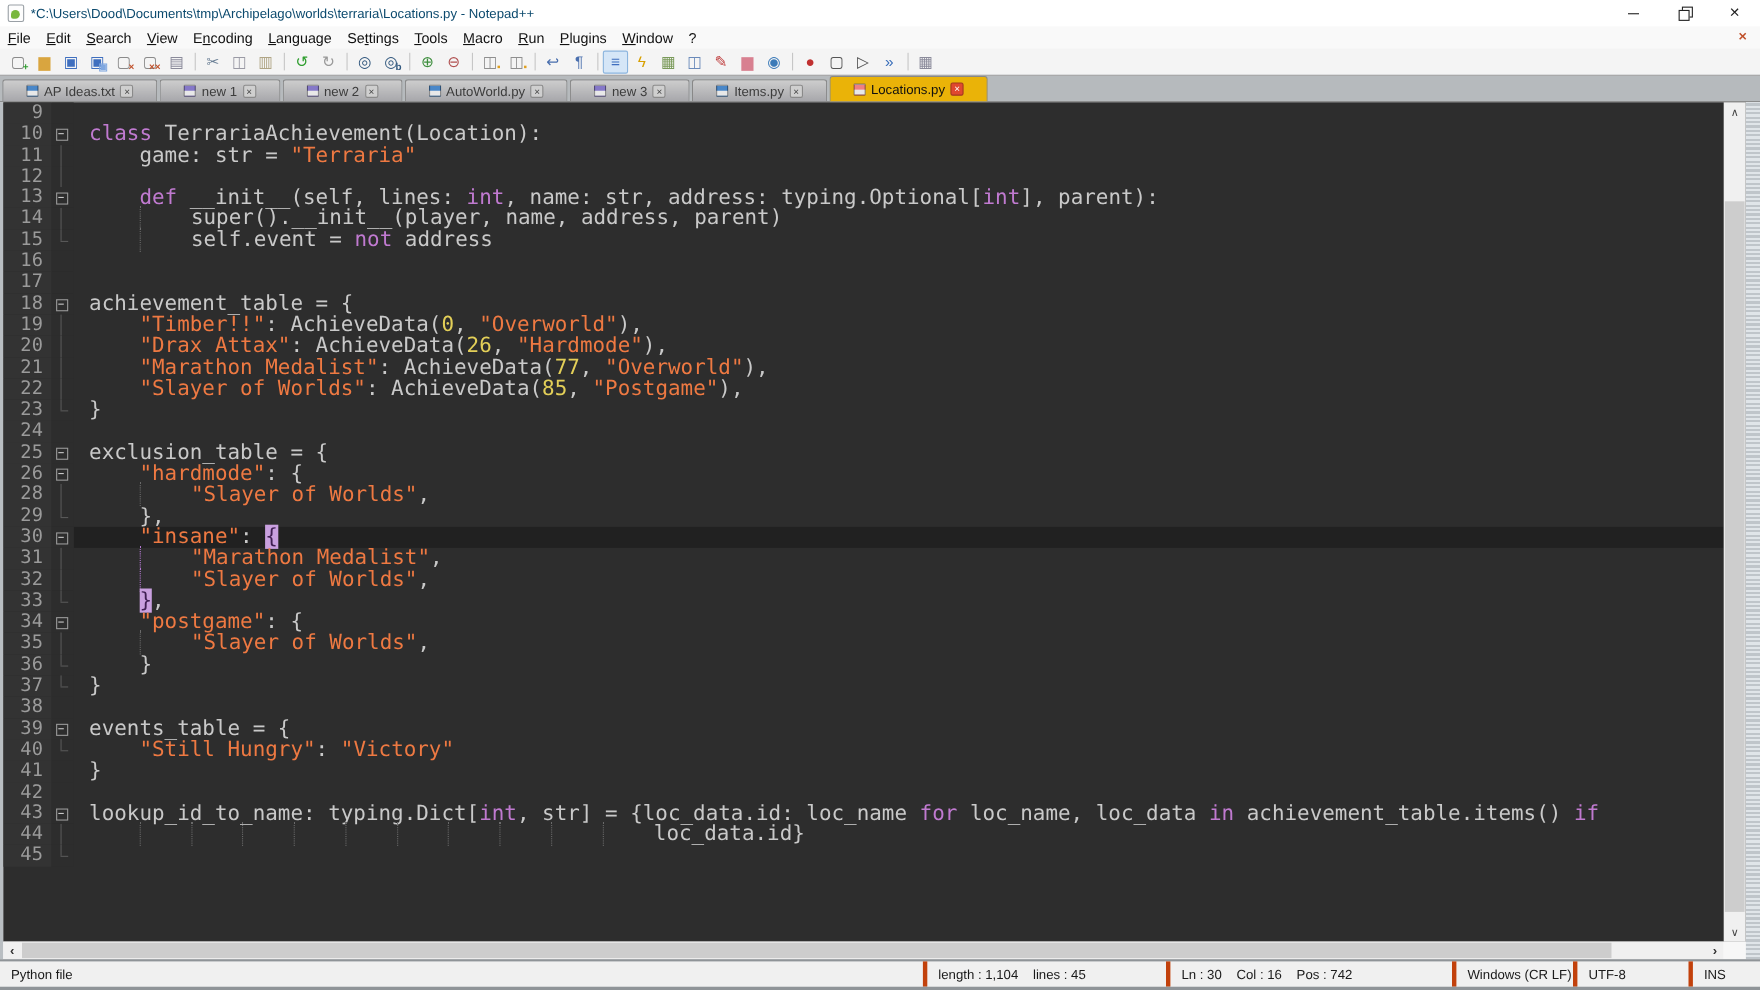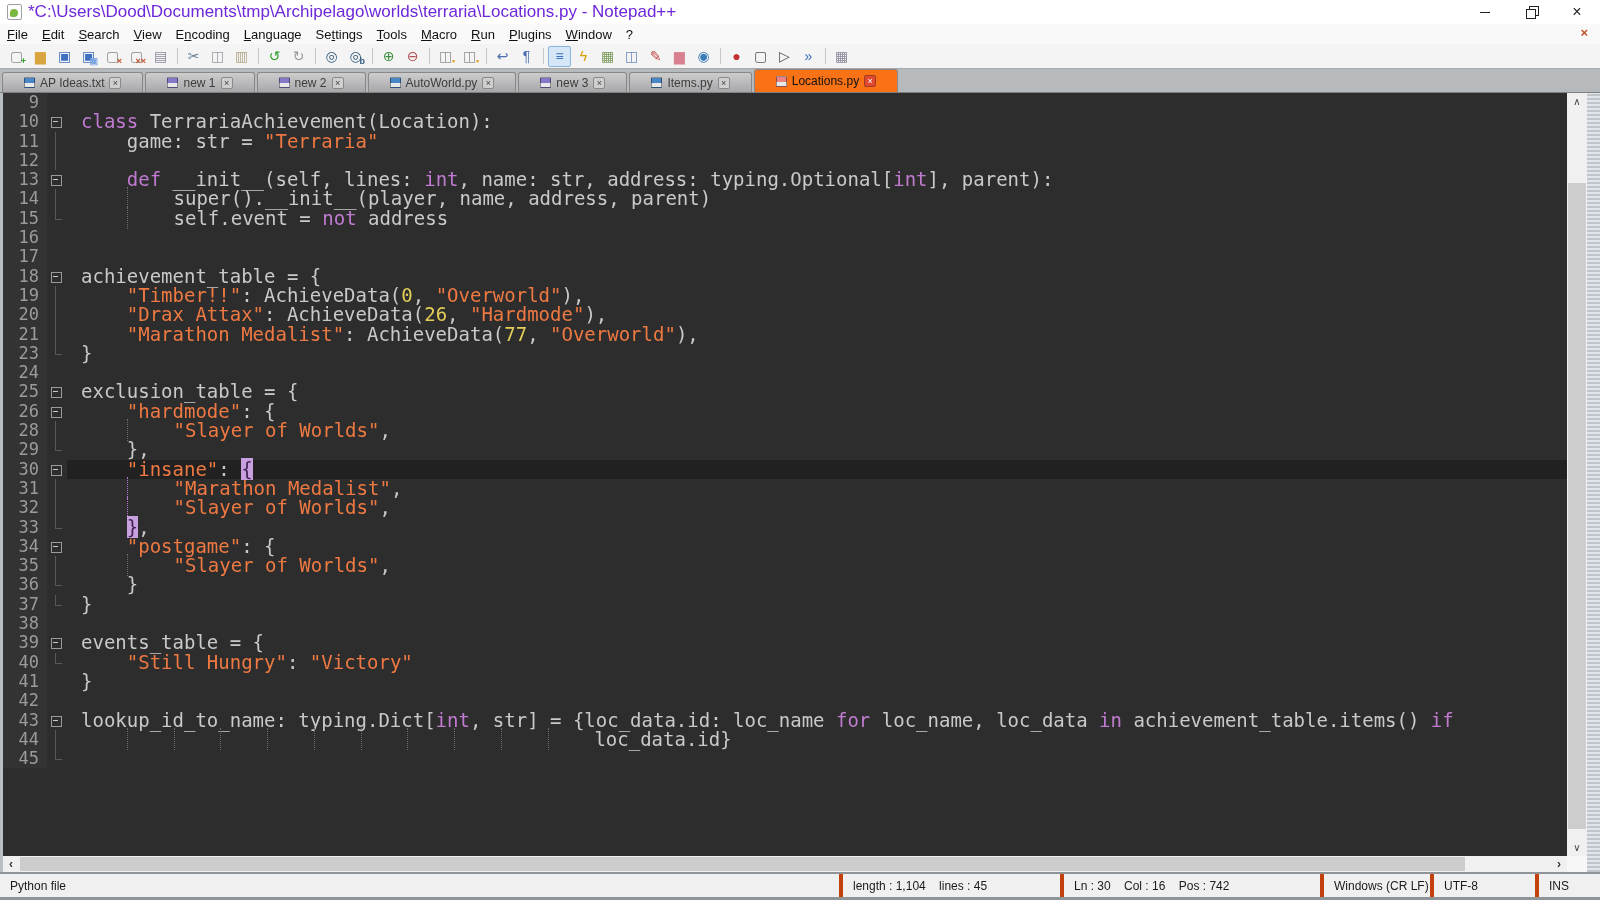--- a/index.html
+++ b/index.html
@@ -10,21 +10,21 @@
     -webkit-font-smoothing:antialiased;
   }
 
   
   #titlebar { position:absolute; top:0; left:0; width:1600px; height:24px;
     background:#ffffff; display:flex; align-items:center; }
   #appicon { width:15px; height:16px; margin:0 6px 0 7px; background:#fdfdfd;
     border:1px solid #9aa0a6; border-radius:2px; position:relative; flex:none; }
   #appicon::after { content:""; position:absolute; left:2px; top:4px; width:8px; height:8px;
     background:#79b73e; border-radius:50% 50% 50% 2px; }
-  #title { font-size:17px; color:#6d28d9; white-space:pre; }
+  #title { font-size:12px; color:#0c4a6e; white-space:pre; }
   #winbtns { margin-left:auto; display:flex; height:100%; }
   .wbtn { width:46px; height:100%; display:flex; align-items:center; justify-content:center;
     position:relative; color:#222; }
   #btn-min::before { content:""; width:10px; height:1px; background:#222; }
   #btn-restore::before { content:""; position:absolute; width:8px; height:8px;
     border:1px solid #222; left:21px; top:6px; background:#fff; }
   #btn-restore::after { content:""; position:absolute; width:8px; height:8px;
     border:1px solid #222; left:18px; top:9px; background:#fff; }
   #btn-close { font-size:16px; line-height:16px; }
 
@@ -46,21 +46,21 @@
   .tg2 { position:absolute; right:1px; bottom:0; font-size:9px; font-weight:bold; line-height:1; }
   .tsep { width:1px; height:16px; background:#c6c6c6; margin:0 4px; flex:none; }
 
   
   #tabbar { position:absolute; top:68px; left:0; width:1600px; height:25px;
     background:#b6babd; border-top:1px solid #a8a8a8; border-bottom:1px solid #808080;
     display:flex; align-items:flex-end; padding-left:2px; }
   .tab { display:flex; align-items:center; gap:5px; padding:2px 21px; height:20px;
     background:linear-gradient(#cdcdcd,#a7a7ab); border:1px solid #888; border-bottom:none;
     border-radius:3px 3px 0 0; font-size:12px; color:#3c3c3c; margin-right:2px; white-space:nowrap; }
-  .tab.active { background:#f97316; height:23px; color:#101010; }
+  .tab.active { background:#eab308; height:23px; color:#101010; }
   .floppy { width:11px; height:11px; border:1px solid rgba(0,0,0,.4); border-radius:1px; flex:none; }
   .tab-x { width:12px; height:12px; border:1px solid #8a8a8a; background:#cfcfcf; color:#444;
     font-size:9px; line-height:10px; text-align:center; border-radius:2px; flex:none; }
   .tab.active .tab-x { background:#e0492f; border-color:#a33920; color:#fff; }
 
   
   #lborder { position:absolute; top:93px; left:0; width:3px; height:779px; background:#b9bec2; }
   #rborder { position:absolute; top:93px; left:1587px; width:13px; height:779px;
     background:#d4d9dd;
     background-image:repeating-linear-gradient(0deg,#bfc5ca 0 2px,#e0e5e9 2px 4px); }
@@ -360,20 +360,25 @@
         <span class="ln">20</span>
         <span class="fold f-line"></span>
         <pre class="code"><span class="seg-p">    </span><span class="seg-s">"Drax Attax"</span><span class="seg-p">: AchieveData(</span><span class="seg-n">26</span><span class="seg-p">, </span><span class="seg-s">"Hardmode"</span><span class="seg-p">),</span></pre>
       </div>
       <div class="row">
         <span class="ln">21</span>
         <span class="fold f-line"></span>
         <pre class="code"><span class="seg-p">    </span><span class="seg-s">"Marathon Medalist"</span><span class="seg-p">: AchieveData(</span><span class="seg-n">77</span><span class="seg-p">, </span><span class="seg-s">"Overworld"</span><span class="seg-p">),</span></pre>
       </div>
       <div class="row">
+        <span class="ln">22</span>
+        <span class="fold f-line"></span>
+        <pre class="code"><span class="seg-p">    </span><span class="seg-s">"Slayer of Worlds"</span><span class="seg-p">: AchieveData(</span><span class="seg-n">85</span><span class="seg-p">, </span><span class="seg-s">"Postgame"</span><span class="seg-p">),</span></pre>
+      </div>
+      <div class="row">
         <span class="ln">23</span>
         <span class="fold f-end"></span>
         <pre class="code"><span class="seg-p">}</span></pre>
       </div>
       <div class="row">
         <span class="ln">24</span>
         <span class="fold"></span>
         <pre class="code"></pre>
       </div>
       <div class="row">

